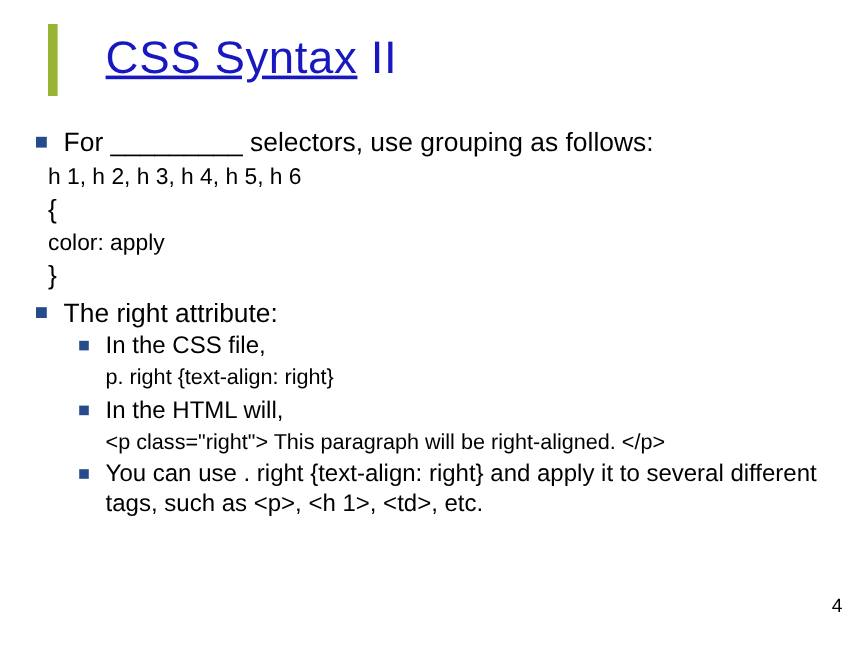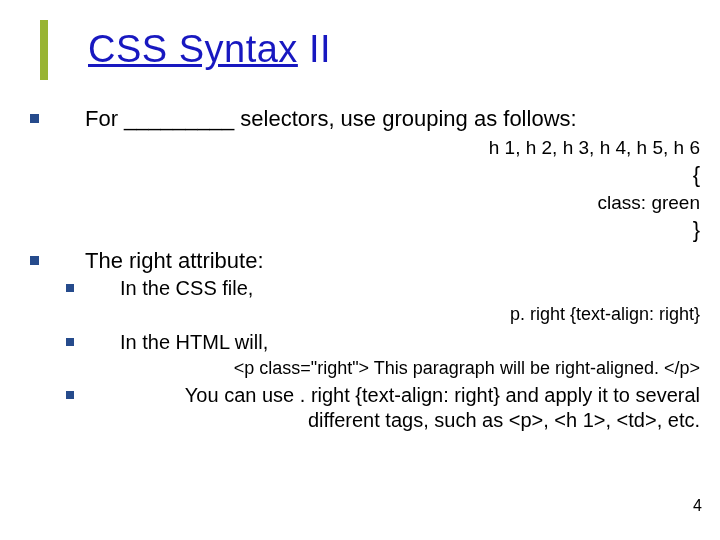--- a/index.html
+++ b/index.html
@@ -10,21 +10,20 @@
     background: #fff;
     font-family: Verdana, Geneva, sans-serif;
     color: #000;
     overflow: hidden;
   }
   .slide {
     position: relative;
     width: 720px;
     height: 527px;
     box-sizing: border-box;
-    text-align: right;
   }
   .title-wrap {
     position: absolute;
     left: 40px;
     top: 20px;
     display: flex;
     align-items: center;
   }
   .title-bar {
     width: 8px;
@@ -49,21 +48,20 @@
     left: 30px;
     right: 20px;
     top: 105px;
     font-size: 21px;
     line-height: 1.25;
   }
   .bullet-row {
     display: flex;
     align-items: flex-start;
     margin-bottom: 2px;
-    gap: 32px;
   }
   .sq {
     width: 9px;
     height: 9px;
     background: #264b8c;
     flex: 0 0 auto;
     margin-top: 9px;
     margin-right: 14px;
   }
   .sq.small {
@@ -111,21 +109,21 @@
   <div class="content">
 
     <div class="bullet-row">
       <div class="sq"></div>
       <div class="lvl1-text">For _________ selectors, use grouping as follows:</div>
     </div>
 
     <div class="code-block">
       <div>h 1, h 2, h 3, h 4, h 5, h 6</div>
       <div class="brace">{</div>
-      <div>class: green</div>
+      <div>color: apply</div>
       <div class="brace">}</div>
     </div>
 
     <div class="bullet-row" style="margin-top:2px;">
       <div class="sq"></div>
       <div class="lvl1-text">The right attribute:</div>
     </div>
 
     <div class="sub">
 

